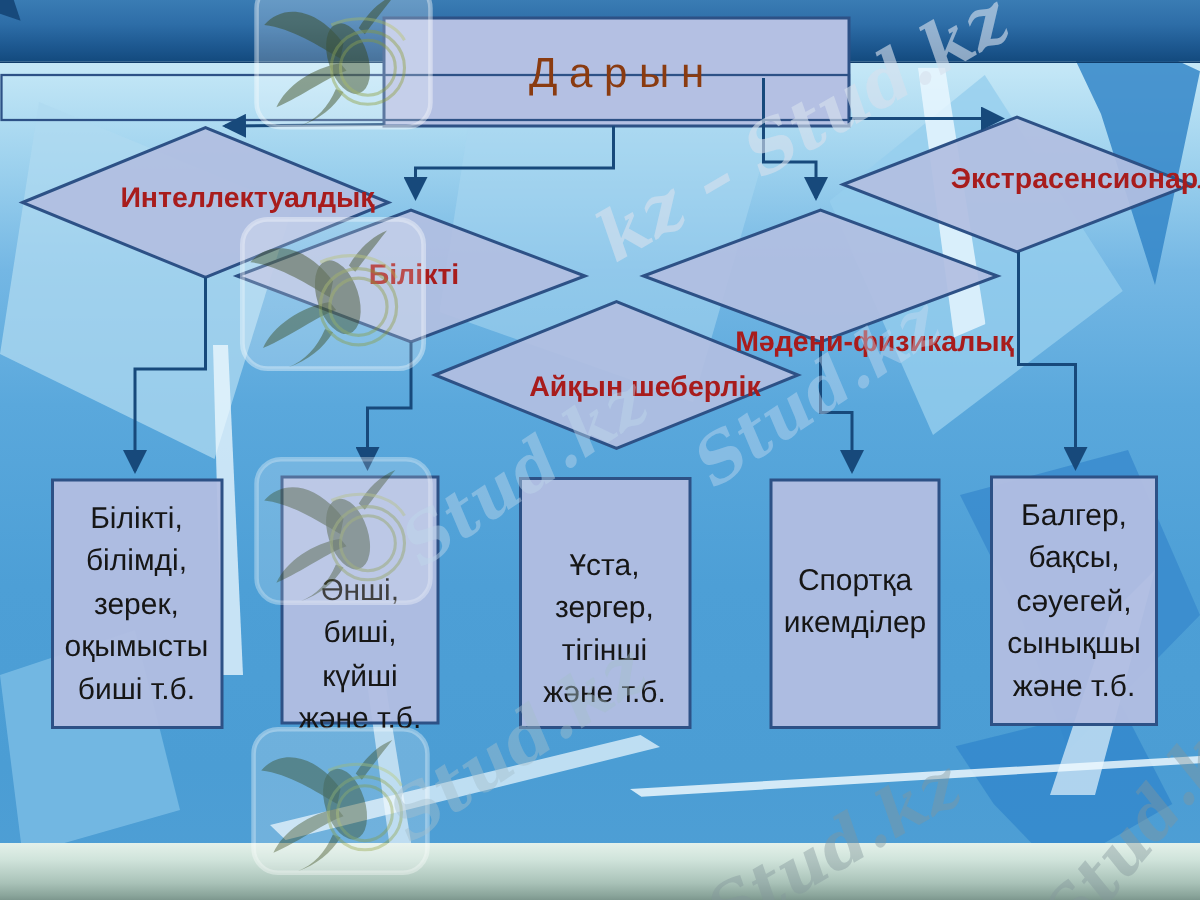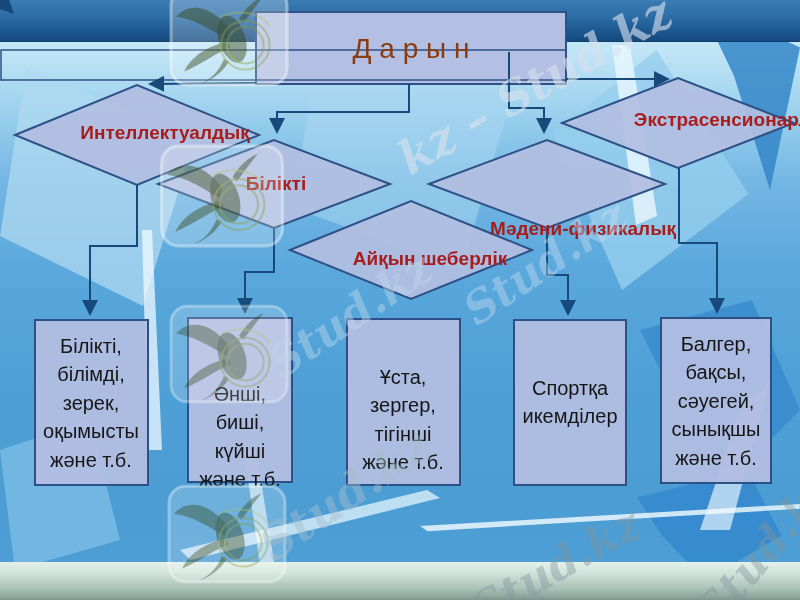--- a/index.html
+++ b/index.html
@@ -92,21 +92,21 @@
   <div class="dlabel" style="left:165px;top:133px;">Интеллектуалдық</div>
   <div class="dlabel" style="left:276px;top:184px;">Білікті</div>
   <div class="dlabel" style="left:583px;top:184px;margin-top:45px;">Мәдени-физикалық</div>
   <div class="dlabel" style="left:430px;top:259px;">Айқын шеберлік</div>
   <div class="dlabel" style="left:735px;top:120px;">Экстрасенсионарлық</div>
 
   <div class="blabel" style="left:91px;top:403px;">Білікті,
 білімді,
 зерек,
 оқымысты
-және т.б.</div>
+биші т.б.</div>
   <div class="blabel" style="left:240px;top:401px;margin-top:36px;">Әнші,
 биші,
 күйші
 және т.б.</div>
   <div class="blabel" style="left:403px;top:420px;">Ұста,
 зергер,
 тігінші
 және т.б.</div>
   <div class="blabel" style="left:570px;top:402px;text-align:center;">Спортқа
 икемділер</div>

